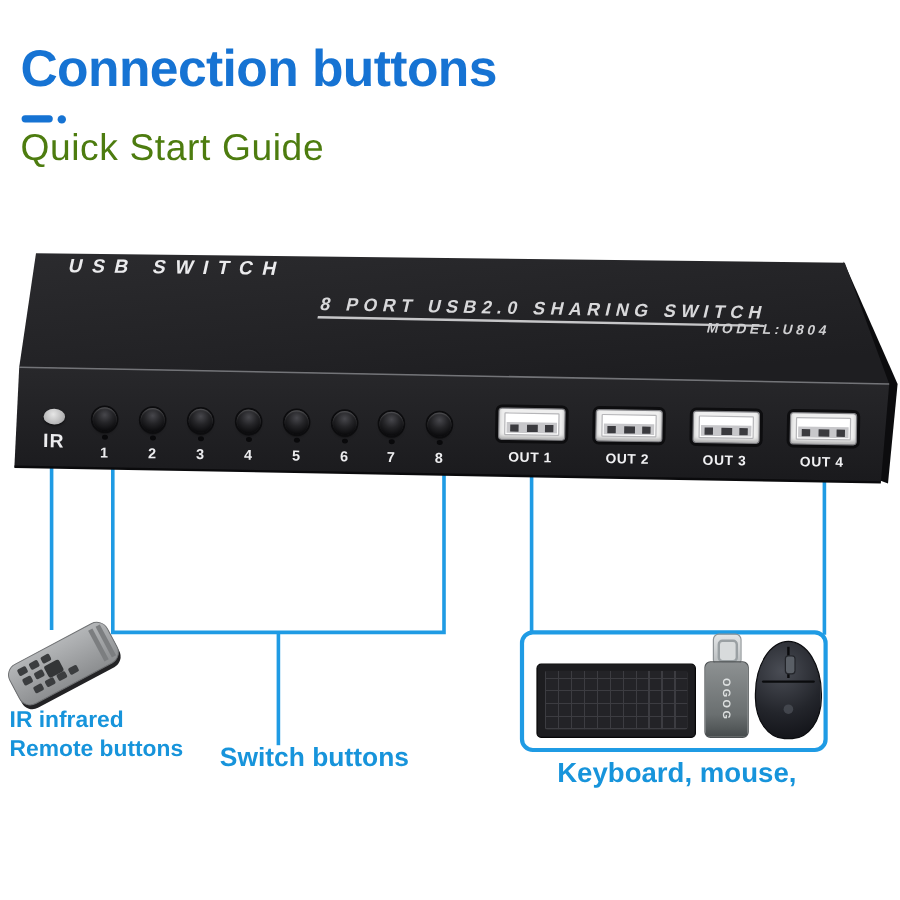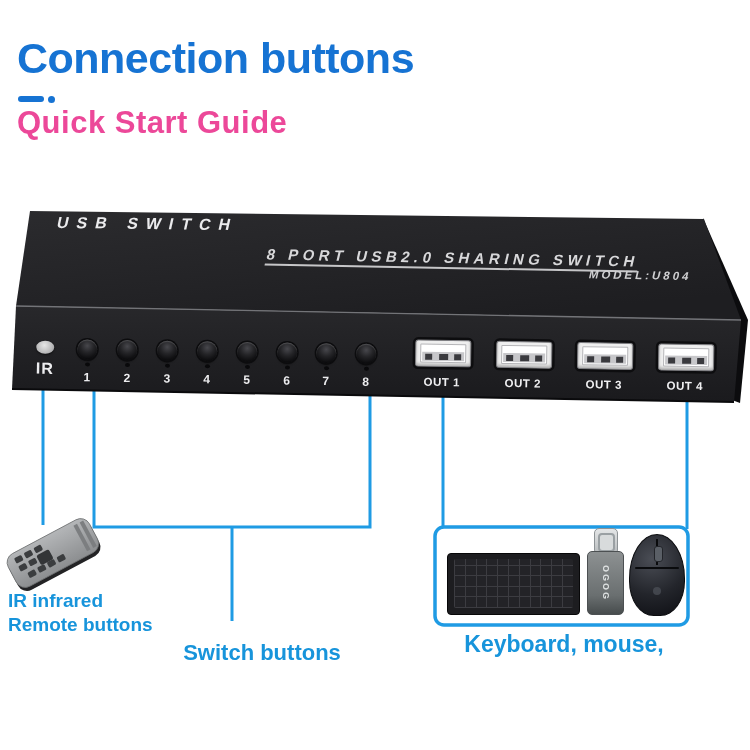--- a/index.html
+++ b/index.html
@@ -8,22 +8,22 @@
     background:#ffffff;
     font-family:"Liberation Sans", sans-serif;
   }
   
   .title{position:absolute;left:17px;top:34px;font-size:43px;font-weight:800;
     color:#1673d3;letter-spacing:-0.5px;z-index:5;}
   .dash{position:absolute;left:18px;top:96px;width:26px;height:6px;border-radius:3px;
     background:#1673d3;z-index:5;}
   .dot{position:absolute;left:48px;top:96px;width:7px;height:7px;border-radius:50%;
     background:#1673d3;z-index:5;}
-  .subtitle{position:absolute;left:17px;top:105px;font-size:31px;font-weight:700;
-    color:#ec4899;letter-spacing:0.5px;z-index:5;}
+  .subtitle{position:absolute;left:17px;top:105px;font-size:31px;font-weight:400;
+    color:#4d7c0f;letter-spacing:0.5px;z-index:5;}
 
   
   .scene{position:absolute;left:0;top:0;width:750px;height:750px;z-index:1;}
 
   
   .usb-switch{position:absolute;left:57px;top:215px;font-size:16px;font-weight:bold;
     letter-spacing:8px;color:#ebebed;transform:skewX(-12deg) rotate(0.7deg);z-index:3;white-space:nowrap;}
   .sharing{position:absolute;left:266px;top:249px;font-size:15px;font-weight:bold;
     letter-spacing:4.5px;color:#d8d8da;transform:skewX(-12deg) rotate(1.1deg);
     border-bottom:2px solid #c6c6c8;padding-bottom:1px;z-index:3;white-space:nowrap;}
@@ -86,21 +86,21 @@
   .mouse-seam{position:absolute;left:10%;top:32px;width:80%;height:2px;background:#0a0b0d;
     border-radius:1px;}
   .mouse-wheel{position:absolute;left:50%;top:11px;width:7px;height:14px;margin-left:-3.5px;
     border-radius:3px;background:#5a5f66;border:1px solid #23252a;}
   .mouse-logo{position:absolute;left:50%;top:52px;width:8px;height:8px;margin-left:-4px;
     border-radius:50%;background:#4a4e55;opacity:.8;}
 
   
   .cap{position:absolute;font-weight:bold;color:#1794db;z-index:5;}
   .cap-remote{left:8px;top:589px;font-size:19px;line-height:24px;}
-  .cap-switch{left:132px;top:638px;width:260px;text-align:center;font-size:22px;line-height:30px;}
+  .cap-switch{left:132px;top:616px;width:260px;text-align:center;font-size:22px;line-height:30px;}
   .cap-periph{left:414px;top:629px;width:300px;text-align:center;font-size:23px;line-height:31px;}
 </style>
 </head>
 <body>
 
 <div class="title">Connection buttons</div>
 <div class="dash"></div>
 <div class="dot"></div>
 <div class="subtitle">Quick Start Guide</div>
 

